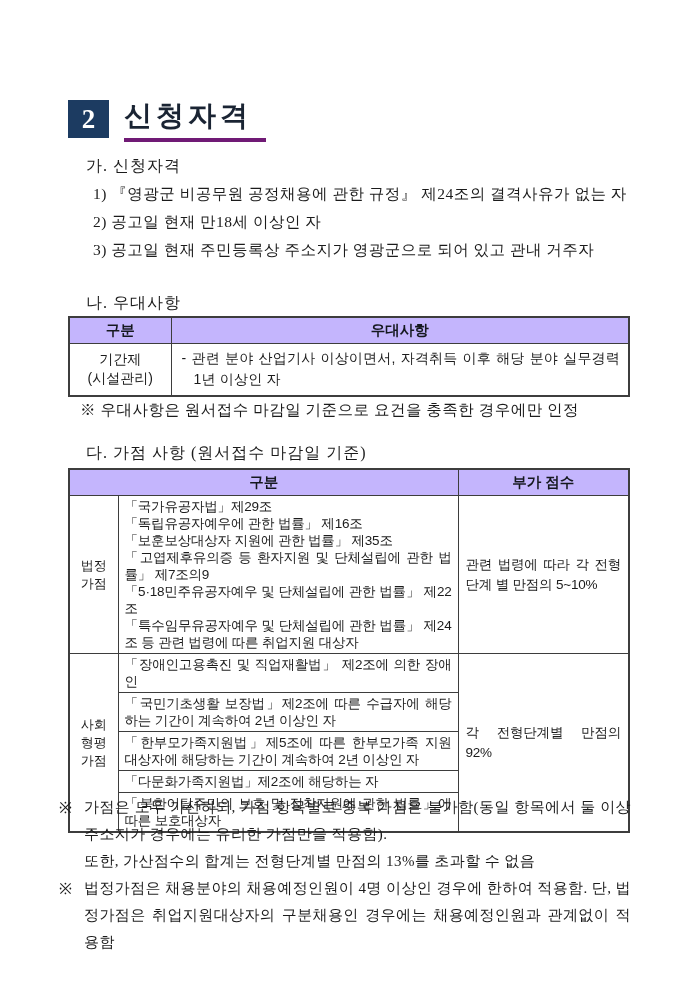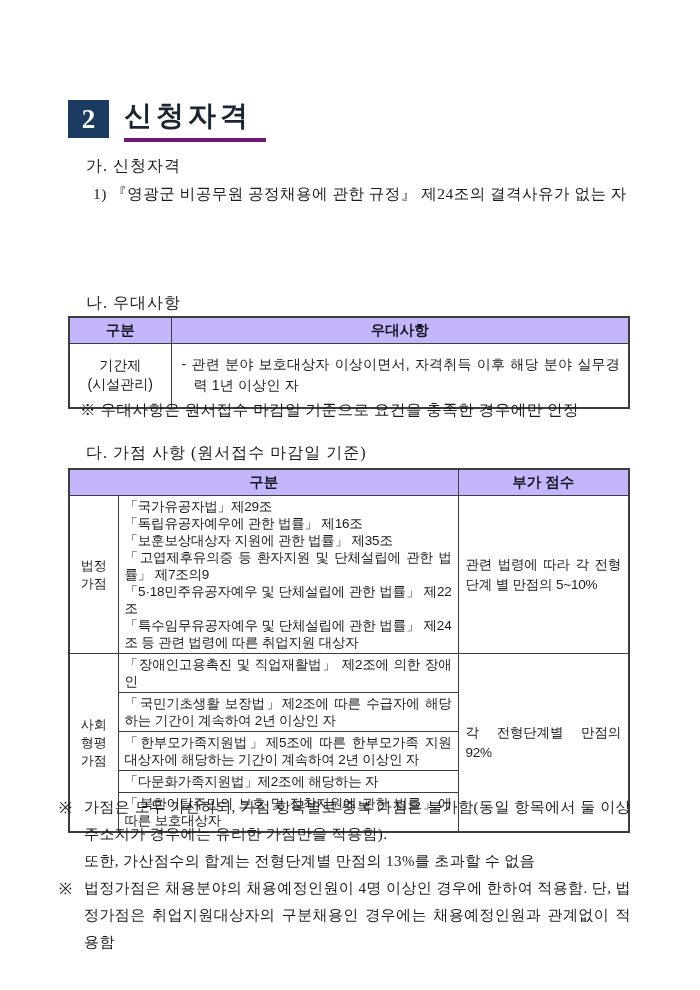--- a/index.html
+++ b/index.html
@@ -84,41 +84,43 @@
 <div class="page">
 
   <div class="heading-row">
     <div class="num-box">2</div>
     <div class="doc-title">신청자격</div>
   </div>
 
   <div class="sub-head sub-ga">가. 신청자격</div>
   <div class="qual-list">
     <div class="qual-item">1) 『영광군 비공무원 공정채용에 관한 규정』 제24조의 결격사유가 없는 자</div>
+    <div class="qual-item">2) 공고일 현재 만18세 이상인 자</div>
+    <div class="qual-item">3) 공고일 현재 주민등록상 주소지가 영광군으로 되어 있고 관내 거주자</div>
   </div>
 
 
   <div class="sub-head sub-na">나. 우대사항</div>
 
   <table class="tbl" id="table1">
     <colgroup>
         <col style="width:102px">
         <col style="width:458px">
       </colgroup>
     <tbody>
         <tr>
       <th>구분</th>
       <th>우대사항</th>
     </tr>
-    <tr style="height:64px;">
+    <tr style="height:52px;">
       <td class="cat">
         <div>기간제</div>
         <div>(시설관리)</div>
       </td>
-      <td class="detail">- 관련 분야 보호대상자 이상이면서, 자격취득 이후 해당 분야 실무경력 1년 이상인 자</td>
+      <td class="detail">- 관련 분야 산업기사 이상이면서, 자격취득 이후 해당 분야 실무경력 1년 이상인 자</td>
     </tr>
   </tbody>
     </table>
 
   <div class="note-line" id="note-na">※ 우대사항은 원서접수 마감일 기준으로 요건을 충족한 경우에만 인정</div>
 
   <div class="sub-head sub-da">다. 가점 사항 (원서접수 마감일 기준)</div>
 
   <table class="tbl" id="table2">
     <colgroup>

